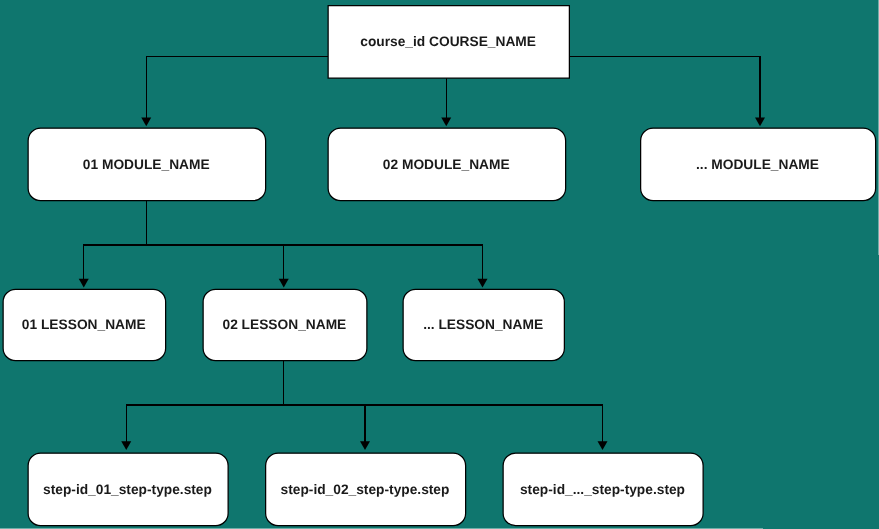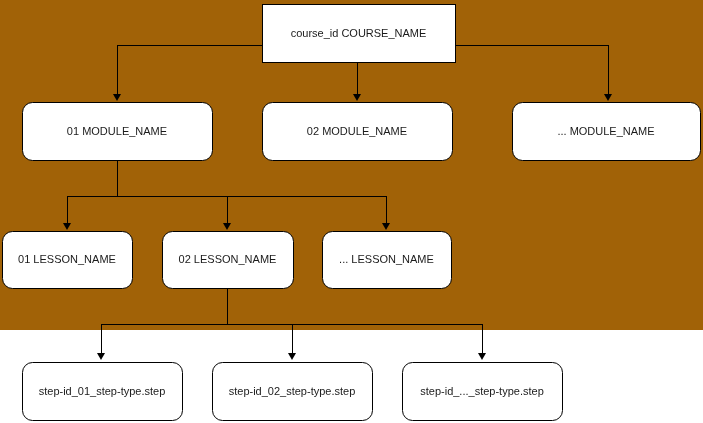--- a/index.html
+++ b/index.html
@@ -10,22 +10,23 @@
   }
   body {
     width: 703px;
     height: 423px;
     overflow: hidden;
     font-family: "Liberation Sans", sans-serif;
   }
   #diagram-root {
     position: relative;
     width: 703px;
-    height: 330px;
-    background: #a16207;
+    height: 423px;
+    background: #0f766e;
+    font-weight: bold;
   }
   svg#diagram-svg {
     position: absolute;
     left: 0;
     top: 0;
     width: 703px;
     height: 423px;
     display: block;
   }
   .node-shape {

